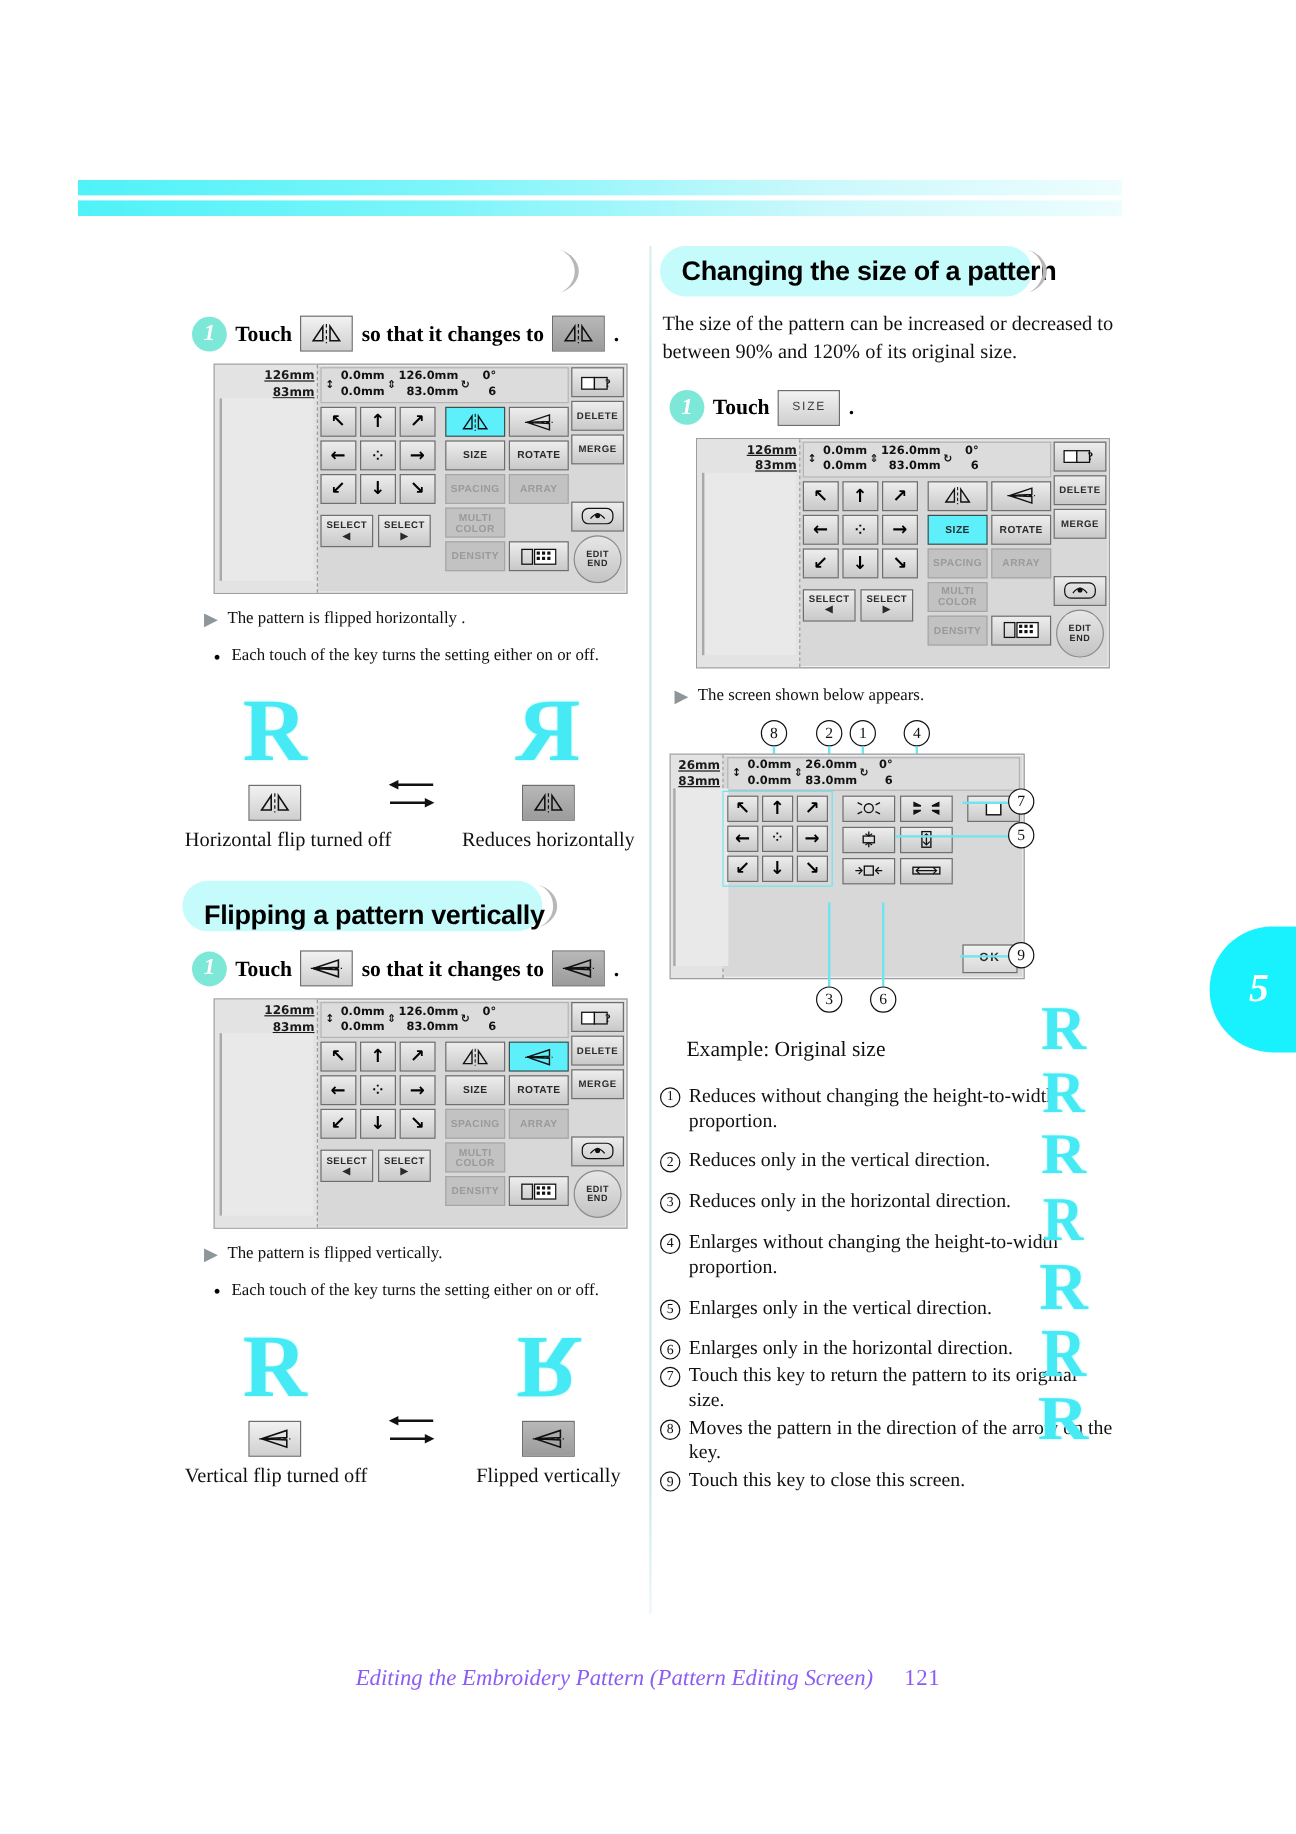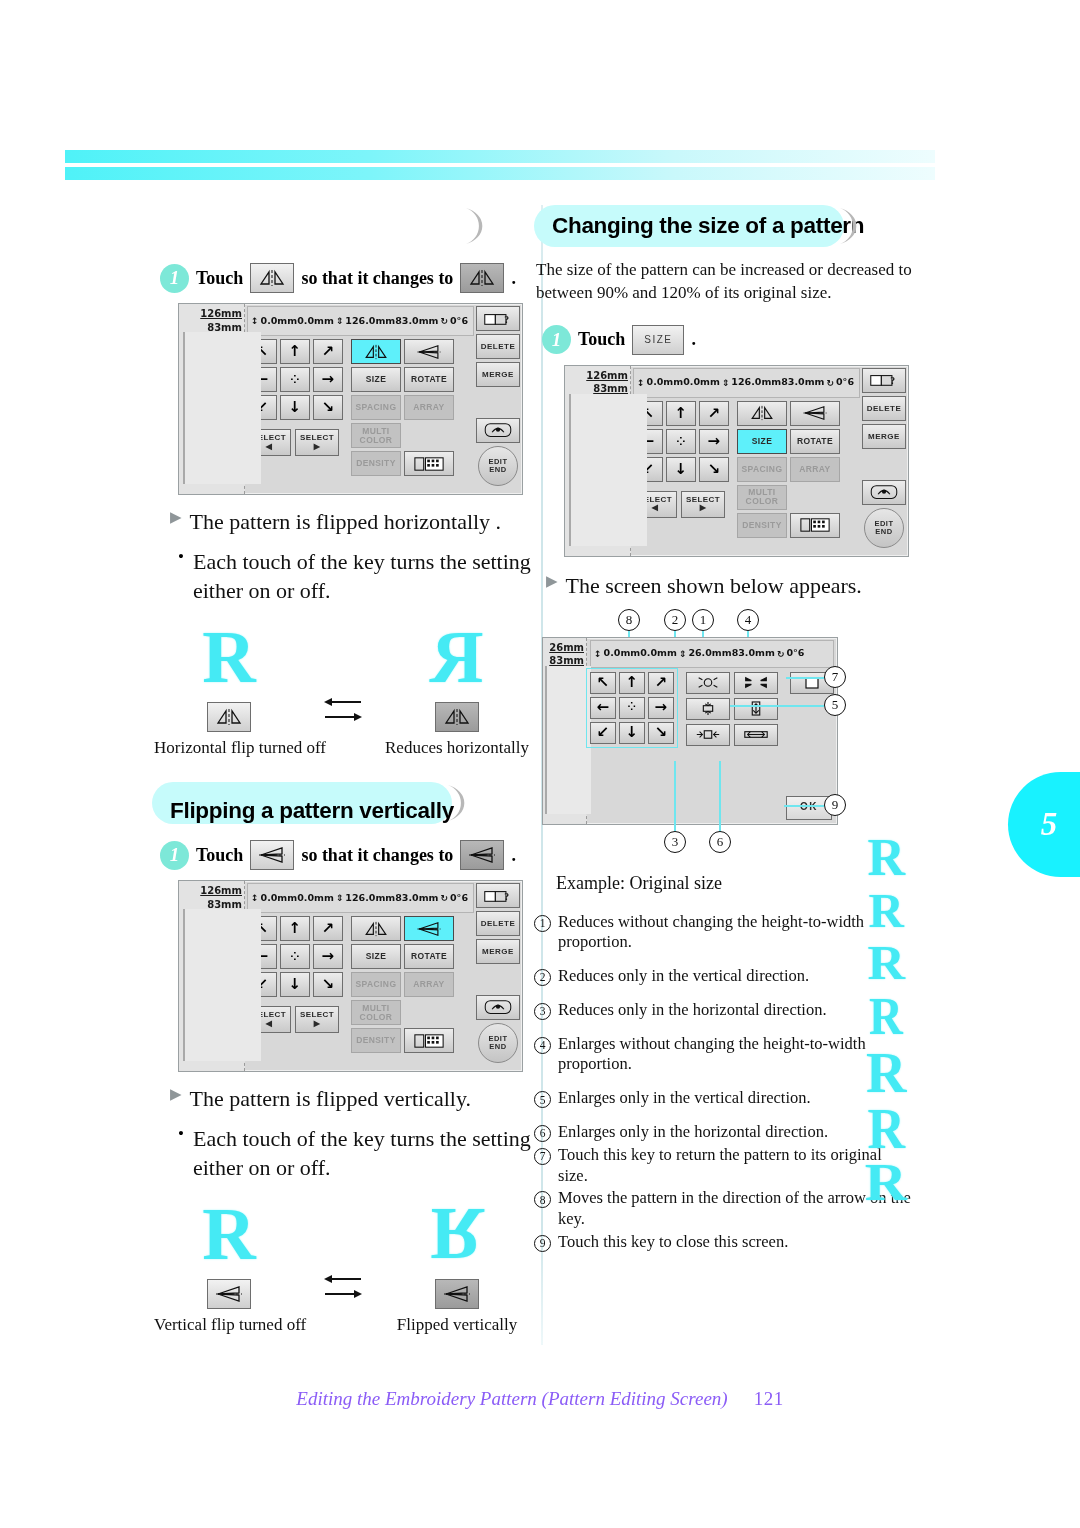--- a/index.html
+++ b/index.html
@@ -66,21 +66,21 @@
     background:linear-gradient(to bottom,#f2f2f2,#cfcfcf);
     vertical-align:middle;
   }
   .keybtn.pressed { background:linear-gradient(to bottom,#b8b8b8,#9b9b9b); }
   .keybtn.sizekey {
     width:52px; height:30px; font-family:"Liberation Sans",sans-serif;
     font-size:10px; letter-spacing:1.5px; color:#3b3b3b;
   }
 
   
-  .bodytext { font-family:"Liberation Serif",serif; font-size:22px; color:#111; line-height:1.35; }
+  .bodytext { font-family:"Liberation Serif",serif; font-size:14px; color:#111; line-height:1.35; }
   .arrow-line { display:flex; gap:8px; margin:12px 0 8px 18px; font-size:17px; }
   .arrow-line .tri { color:#8f9699; font-size:15px; line-height:1.4; }
   .bullet-line { display:flex; gap:9px; margin:10px 0 4px 26px; font-size:17px; }
   .bullet-line .dot { font-size:17px; line-height:1.2; }
 
   
   .rglyph {
     font-family:"Liberation Serif",serif; color:#45eaf4;
     font-weight:bold; line-height:1; display:inline-block;
     text-shadow:0 0 2px #9ff5f9;
@@ -112,21 +112,21 @@
   .lcd-left .hoop {
     position:absolute; left:4px; top:28px; width:78px; height:152px;
     background:#e9e9e9; border-left:2px solid #a9a9a9;
   }
   .lcd-main { flex:1; display:flex; flex-direction:column; padding:2px 2px; }
   .lcd-status {
     display:flex; align-items:center; gap:2px; height:30px;
     font-family:"DejaVu Sans",sans-serif; font-size:9.5px; font-weight:bold; color:#111;
     border:1px solid #b4b4b4; background:#dcdcdc; padding:1px 3px;
   }
-  .stat-col { display:flex; flex-direction:row; line-height:1.35; }
+  .stat-col { display:flex; flex-direction:column; line-height:1.35; }
   .stat-col.num { text-align:right; min-width:40px; }
   .ico { font-family:"DejaVu Sans",sans-serif; font-size:9px; }
   .lcd-keys { flex:1; display:flex; padding-top:3px; gap:4px; }
   .kgrid { display:grid; grid-template-columns:repeat(3,30px); grid-auto-rows:25px; gap:3px; }
   .kcol2 { display:grid; grid-template-columns:repeat(2,50px); grid-auto-rows:25px; gap:3px; align-content:start; }
   .k {
     border:1.2px solid #6e6e6e; background:linear-gradient(to bottom,#ededed,#c9c9c9);
     display:flex; align-items:center; justify-content:center;
     font-family:"Liberation Sans",sans-serif; font-size:8.5px; font-weight:bold;
     color:#2a2a2a; letter-spacing:0.4px; line-height:1.05; text-align:center;
@@ -170,21 +170,21 @@
 
   
   .footer { position:absolute; left:0; right:0; bottom:118px; text-align:center; }
   .footer .ft {
     font-family:"Liberation Serif",serif; font-style:italic;
     font-size:19px; color:#8b5cf6;
   }
   .footer .pg { font-style:normal; font-size:19px; margin-left:22px; letter-spacing:0.5px; }
 
   .left-col { position:absolute; left:152px; top:205px; width:382px; }
-  .right-col { position:absolute; left:534px; top:205px; width:380px; }
+  .right-col { position:absolute; left:550px; top:205px; width:380px; }
 </style>
 </head>
 <body>
 
 <div class="topbars">
   <div class="topbar1"></div>
   <div class="topbar-gap"></div>
   <div class="topbar2"></div>
 </div>
 

